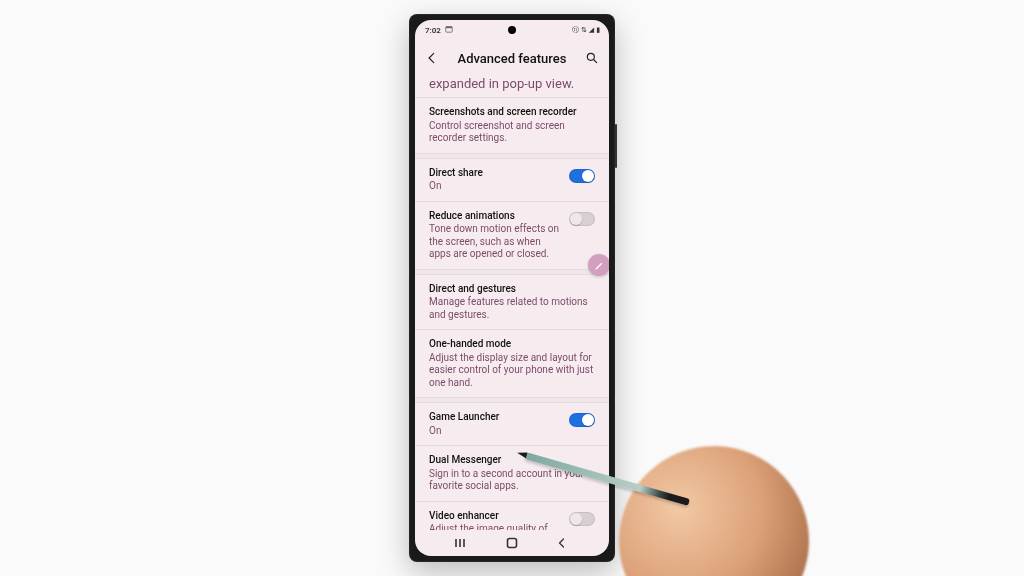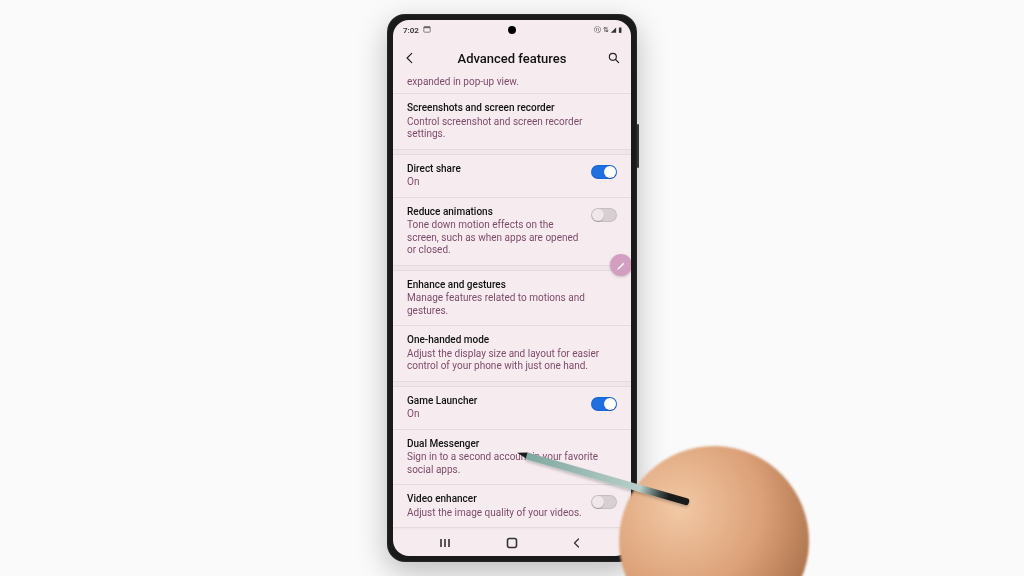--- a/index.html
+++ b/index.html
@@ -8,24 +8,24 @@
     height: 576px;
     background: #fafafa;
     display: flex;
     align-items: center;
     justify-content: center;
     font-family: -apple-system, "Segoe UI", Roboto, sans-serif;
     position: relative;
     overflow: hidden;
   }
   .phone {
-    width: 250px;
+    width: 206px;
     height: 548px;
     background: #1a1a1a;
-    border-radius: 18px;
+    border-radius: 8px;
     padding: 6px;
     box-shadow: 0 10px 30px rgba(0,0,0,0.25), inset 0 0 2px rgba(255,255,255,0.2);
     position: relative;
   }
   .phone::before {
     
     content: "";
     position: absolute;
     right: -2px;
     top: 110px;
@@ -80,21 +80,21 @@
   .header .back { width: 14px; display:flex; align-items:center; }
   .header h1 { font-size: 13px; font-weight: 500; color: #111; flex:1; }
   .header .search { width: 14px; display:flex; align-items:center; }
 
   .content {
     flex: 1;
     overflow: hidden;
     font-size: 9px;
   }
   .clip-line {
-    font-size: 10px;
+    font-size: 13px;
     color: #7d4b6a;
     padding: 0 14px 6px 14px;
   }
   .divider { height: 1px; background: rgba(0,0,0,0.07); margin: 0; }
   .group-gap { height: 6px; background: rgba(0,0,0,0.02); border-top:1px solid rgba(0,0,0,0.05); border-bottom:1px solid rgba(0,0,0,0.05); }
 
   .row {
     padding: 8px 14px;
     display: flex;
     align-items: flex-start;
@@ -240,21 +240,21 @@
           <div class="sub">Tone down motion effects on the screen, such as when apps are opened or closed.</div>
         </div>
         <div class="ctrl">
             <div class="toggle off"></div>
           </div>
       </div>
       <div class="group-gap"></div>
 
       <div class="row">
         <div class="txt">
-          <div class="title">Enhance and gestures</div>
+          <div class="title">Direct and gestures</div>
           <div class="sub">Manage features related to motions and gestures.</div>
         </div>
       </div>
       <div class="divider"></div>
 
       <div class="row">
         <div class="txt">
           <div class="title">One-handed mode</div>
           <div class="sub">Adjust the display size and layout for easier control of your phone with just one hand.</div>
         </div>

